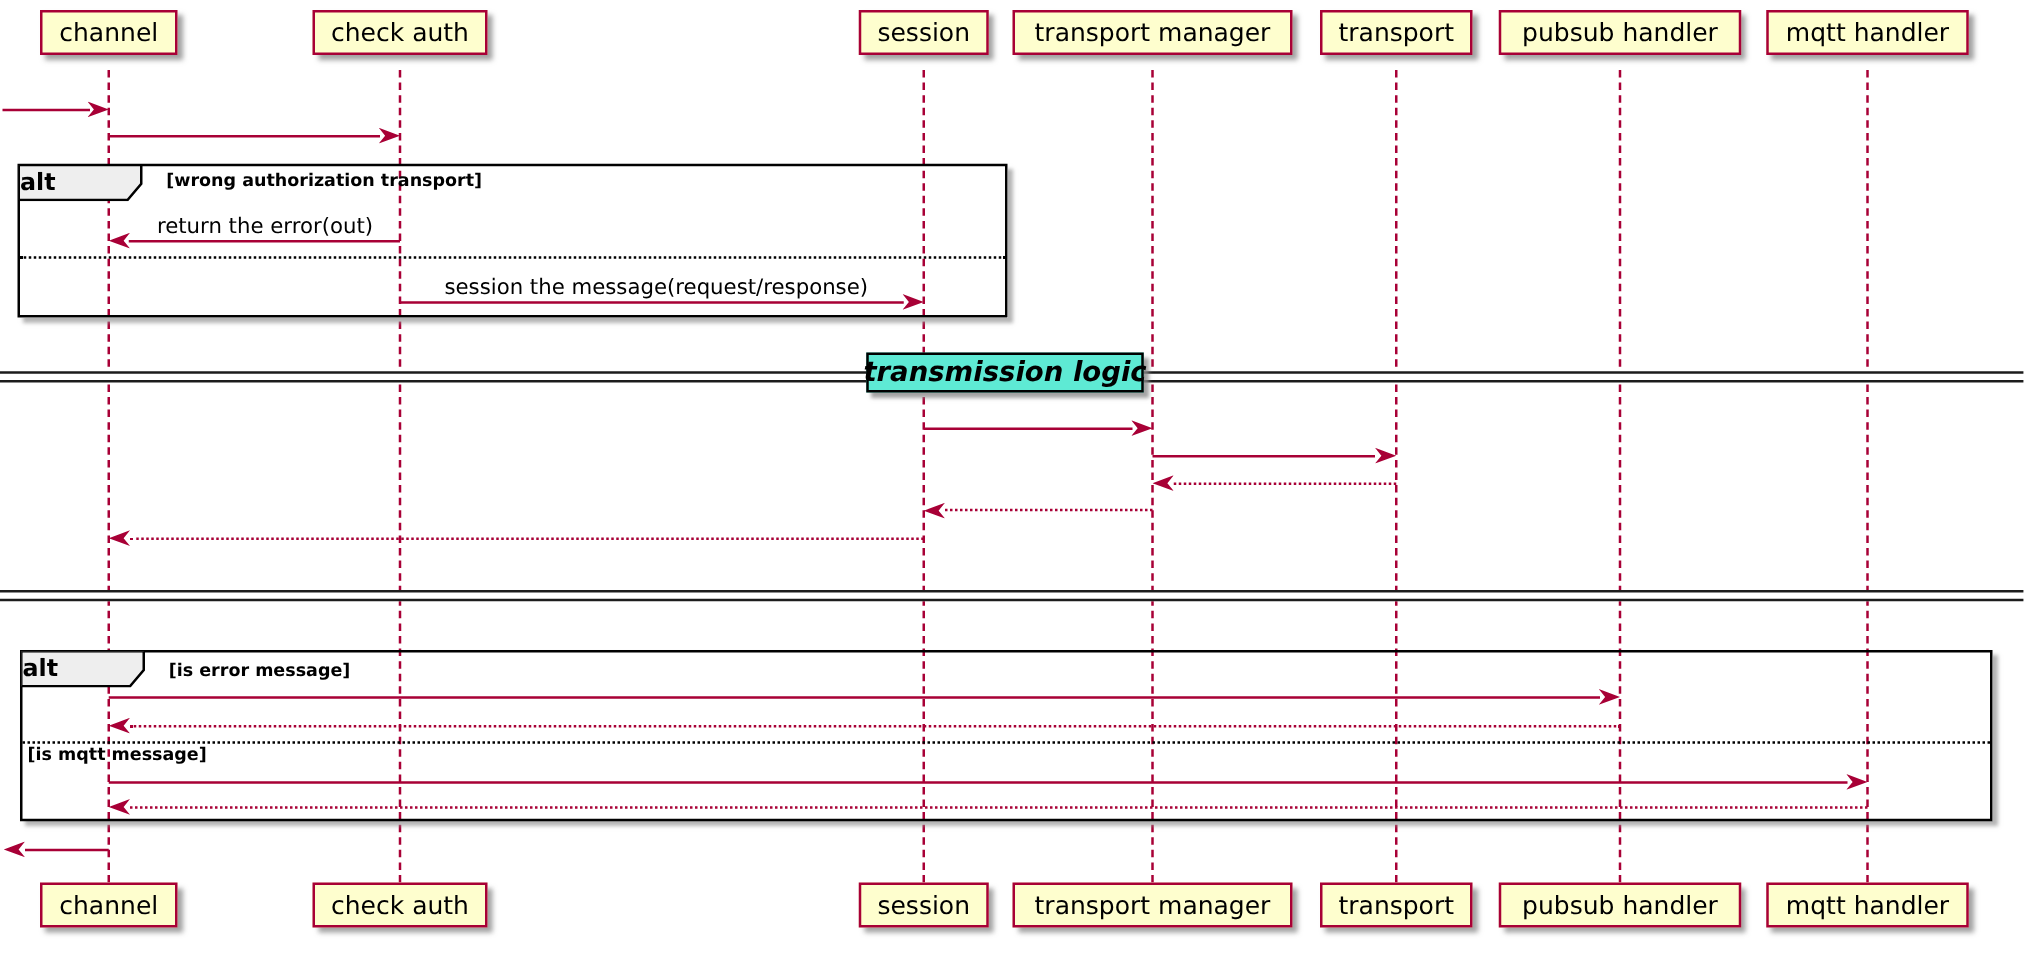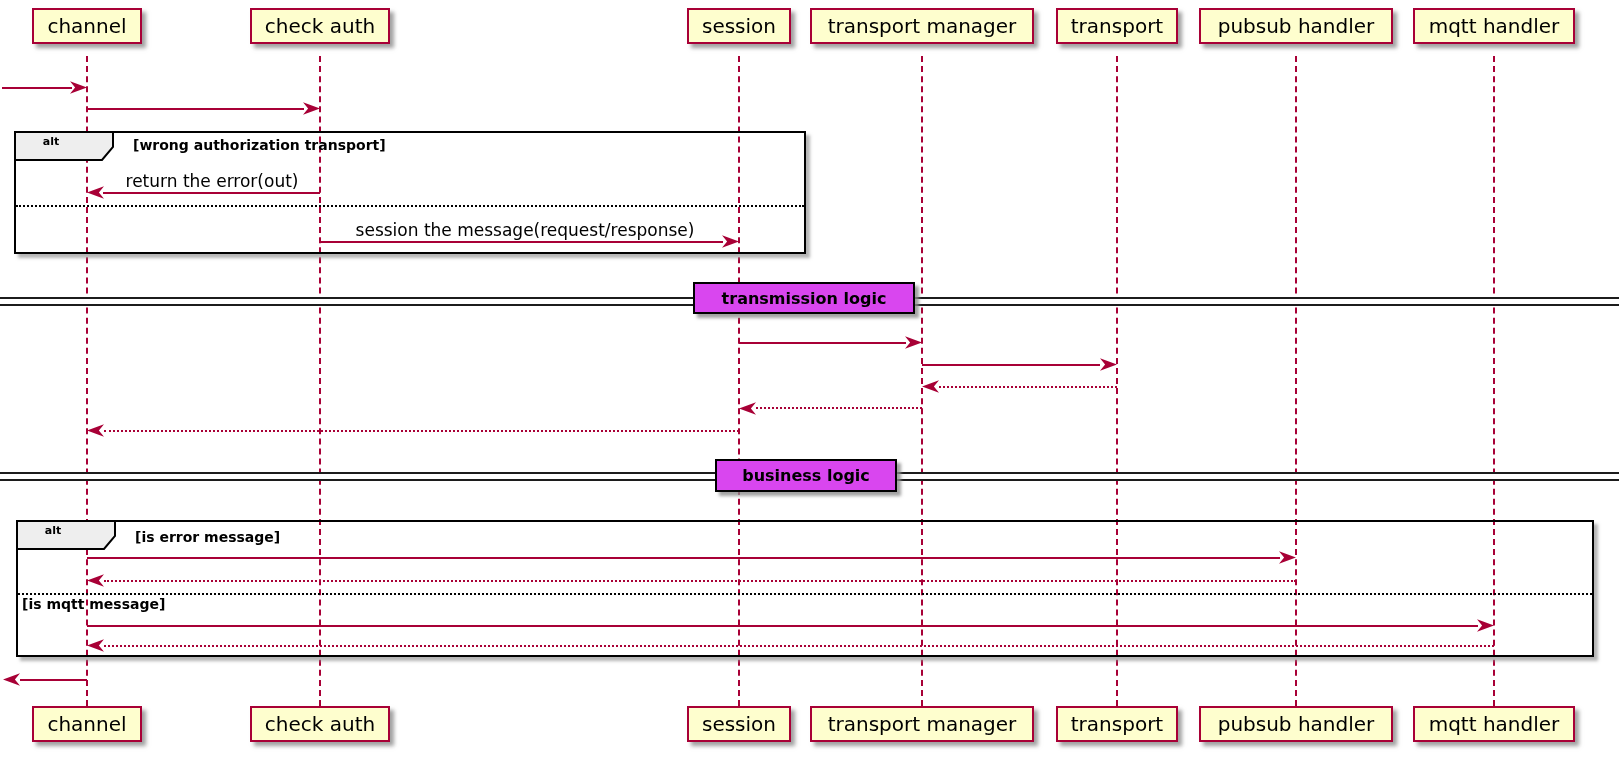--- a/index.html
+++ b/index.html
@@ -12,33 +12,33 @@
     background:#FEFECE;border:2px solid #A80036;
     box-shadow:4px 4px 4px rgba(130,130,130,0.75);
     display:flex;align-items:center;justify-content:center;
     font-size:20px;z-index:7;white-space:nowrap;
   }
   .lifeline{position:absolute;width:0;border-left:2px dashed #A80036;top:56px;height:650px;z-index:1;}
   .frame{position:absolute;box-sizing:border-box;border:2px solid #000;background:transparent;
          box-shadow:4px 4px 3px rgba(150,150,150,0.7);z-index:3;}
   .frame-sep{position:absolute;height:0;border-top:2px dotted #000;z-index:3;}
   .alt-tab{position:absolute;z-index:4;}
-  .alt-label{position:absolute;z-index:5;font-weight:bold;font-size:11px;width:70px;text-align:center;}
+  .alt-label{position:absolute;z-index:5;font-weight:bold;font-size:19px;width:70px;text-align:left;}
   .guard{position:absolute;z-index:5;font-weight:bold;font-size:14px;white-space:nowrap;}
   .ml{position:absolute;height:0;border-top:2px solid #A80036;z-index:2;}
   .ml.dotted{border-top-style:dotted;}
   .ah{position:absolute;width:17px;height:13px;background:#A80036;z-index:2;}
   .ah.r{clip-path:polygon(0 2%,100% 50%,0 98%,30% 50%);}
   .ah.l{clip-path:polygon(100% 2%,0 50%,100% 98%,70% 50%);}
   .msg-label{position:absolute;font-size:17px;white-space:nowrap;text-align:center;z-index:2;}
   .divlines{position:absolute;left:0;width:1619px;height:9px;box-sizing:border-box;
             border-top:2px solid #1c1c1c;border-bottom:2px solid #1c1c1c;background:#fff;z-index:4;}
-  .divlabel{position:absolute;box-sizing:border-box;background:#d946ef;border:2px solid #000;
+  .divlabel{position:absolute;box-sizing:border-box;background:#5eead4;border:2px solid #000;
             box-shadow:4px 4px 3px rgba(140,140,140,0.8);display:flex;align-items:center;justify-content:center;
-            font-weight:bold;font-size:16px;z-index:5;white-space:nowrap;}
+            font-weight:bold;font-size:22px;z-index:5;white-space:nowrap;font-style:italic;}
 </style>
 </head>
 <body>
 
 <div id="canvas">
 
   <div class="lifeline" style="left:86px"></div>
   <div class="lifeline" style="left:319px"></div>
   <div class="lifeline" style="left:738px"></div>
   <div class="lifeline" style="left:921px"></div>
@@ -59,21 +59,20 @@
   <svg class="alt-tab" style="left:17px;top:521px" width="100" height="29">
     <polygon points="0,0 98,0 98,15 87,28 0,28" fill="#eeeeee" stroke="#000000" stroke-width="2"></polygon>
   </svg>
   <div class="alt-label" style="left:18px;top:524px">alt</div>
   <div class="guard" style="left:135px;top:529px">[is error message]</div>
   <div class="guard" style="left:22px;top:596px">[is mqtt message]</div>
 
   <div class="divlines" style="top:297px"></div>
   <div class="divlabel" style="left:693px;top:282px;width:222px;height:32px">transmission logic</div>
   <div class="divlines" style="top:472px"></div>
-  <div class="divlabel" style="left:715px;top:459px;width:182px;height:33px">business logic</div>
 
   <div class="ml" style="left:2px;top:87px;width:70px"></div>
   <div class="ah r" style="left:70px;top:81px"></div>
 
   <div class="ml" style="left:87px;top:108px;width:217px"></div>
   <div class="ah r" style="left:303px;top:102px"></div>
 
   <div class="msg-label" style="left:104px;top:171px;width:216px">return the error(out)</div>
   <div class="ah l" style="left:87px;top:186px"></div>
   <div class="ml" style="left:103px;top:192px;width:217px"></div>

